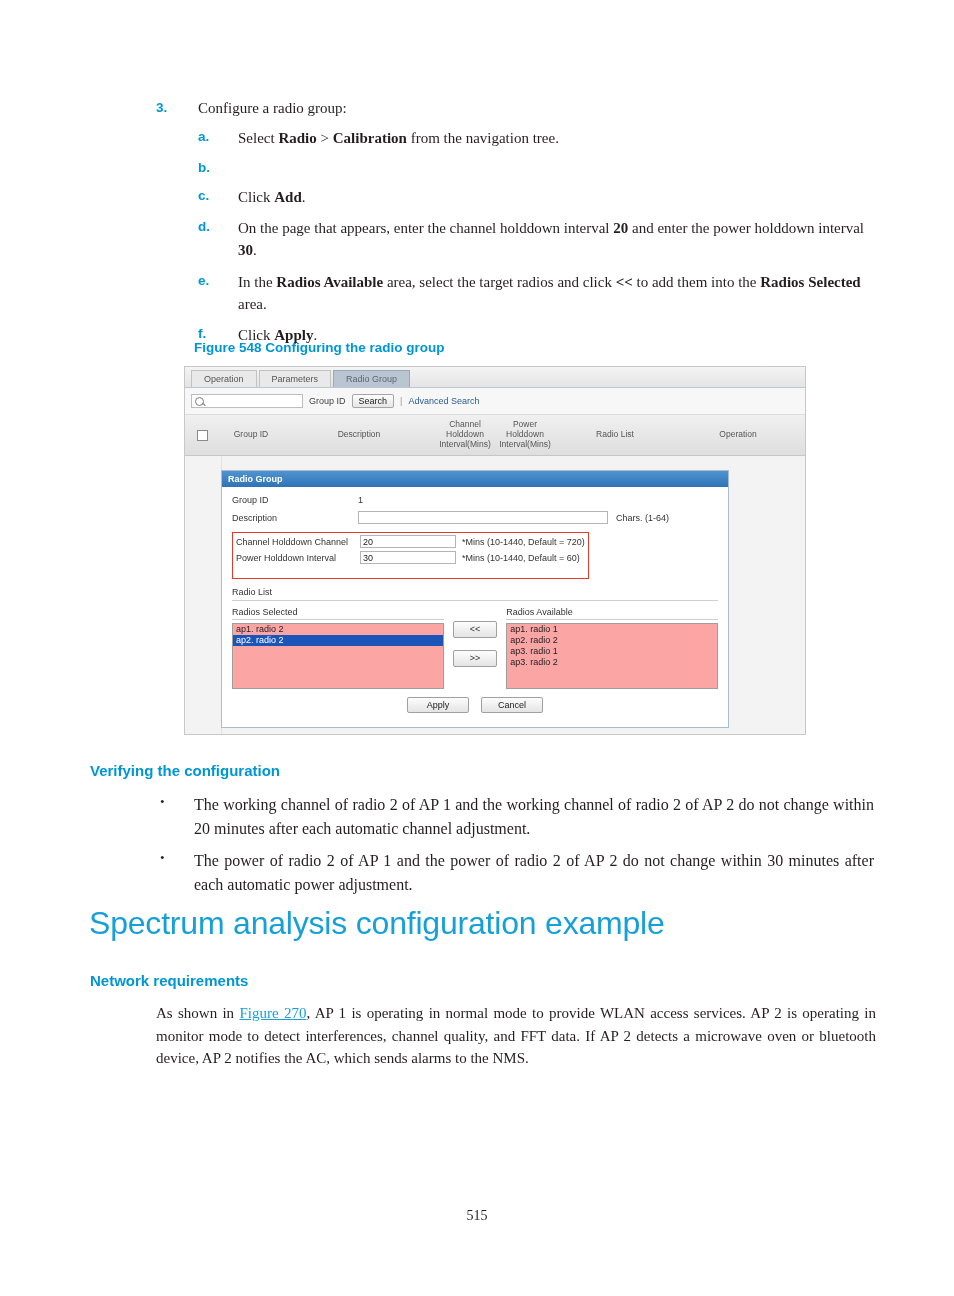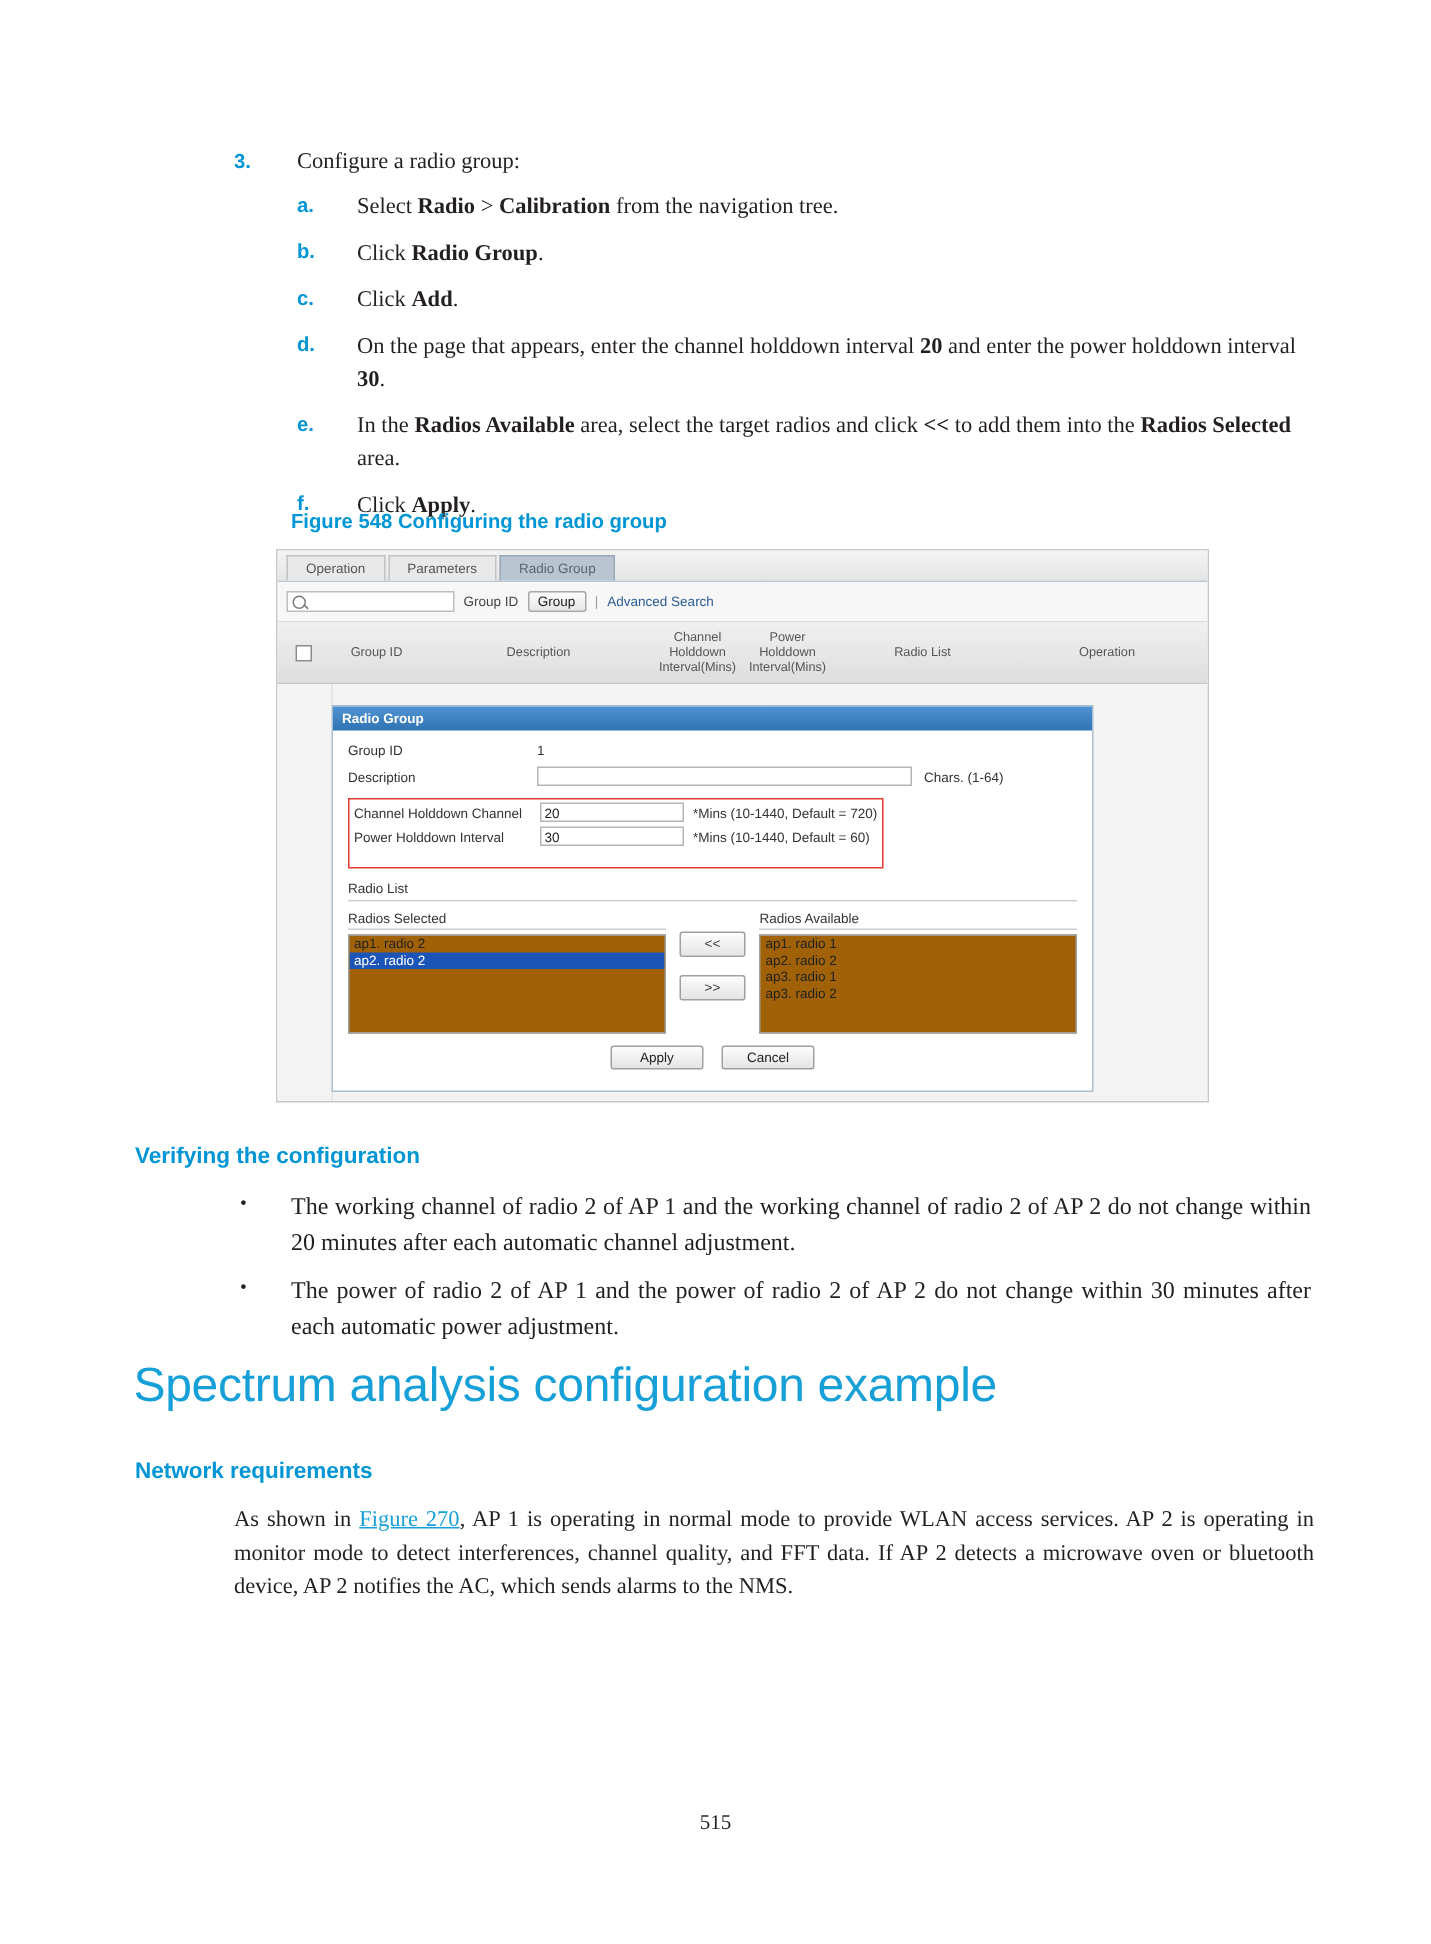--- a/index.html
+++ b/index.html
@@ -268,21 +268,21 @@
   .dual {
     display: flex;
     align-items: flex-start;
     gap: 6px;
   }
   .dual-col { width: 218px; }
   .dual-label { font-size: 9px; color:#333; border-bottom:1px solid #cfcfcf; padding-bottom:2px; margin-bottom:3px;}
   .listbox {
     height: 64px;
     border: 1px solid #9e9e9e;
-    background: #a16207;
+    background: #fca5a5;
     font-size: 9px;
     overflow: hidden;
   }
   .listbox .opt { padding: 0 3px; line-height: 11px; color: #222; }
   .listbox .opt.selected { background: #1b55b8; color: #fff; }
   .mid-btns {
     width: 52px;
     display: flex;
     flex-direction: column;
     align-items: center;
@@ -402,21 +402,20 @@
       <div class="step-text">Configure a radio group:</div>
     </div>
 
     <div class="sublist">
       <div class="sub-row">
         <div class="sub-letter">a.</div>
         <div class="sub-text">Select <b>Radio</b> &gt; <b>Calibration</b> from the navigation tree.</div>
       </div>
       <div class="sub-row">
         <div class="sub-letter">b.</div>
-        <div class="sub-text">Click <b>Radio Group</b>.</div>
       </div>
       <div class="sub-row">
         <div class="sub-letter">c.</div>
         <div class="sub-text">Click <b>Add</b>.</div>
       </div>
       <div class="sub-row">
         <div class="sub-letter">d.</div>
         <div class="sub-text">On the page that appears, enter the channel holddown interval <b>20</b> and enter the power holddown interval <b>30</b>.</div>
       </div>
       <div class="sub-row">
@@ -438,21 +437,21 @@
       <div class="fig-tab">Operation</div>
       <div class="fig-tab">Parameters</div>
       <div class="fig-tab active">Radio Group</div>
     </div>
 
     <div class="fig-searchbar">
       <div class="search-input">
         <span class="mag"></span>
       </div>
       <span class="lbl-groupid">Group ID</span>
-      <span class="btn-search">Group</span>
+      <span class="btn-search">Search</span>
       <span class="sep">|</span>
       <span class="adv-search">Advanced Search</span>
     </div>
 
     <div class="fig-thead">
       <div class="th-check">
           <span class="chk"></span>
         </div>
       <div class="th-gid">Group ID</div>
       <div class="th-desc">Description</div>

